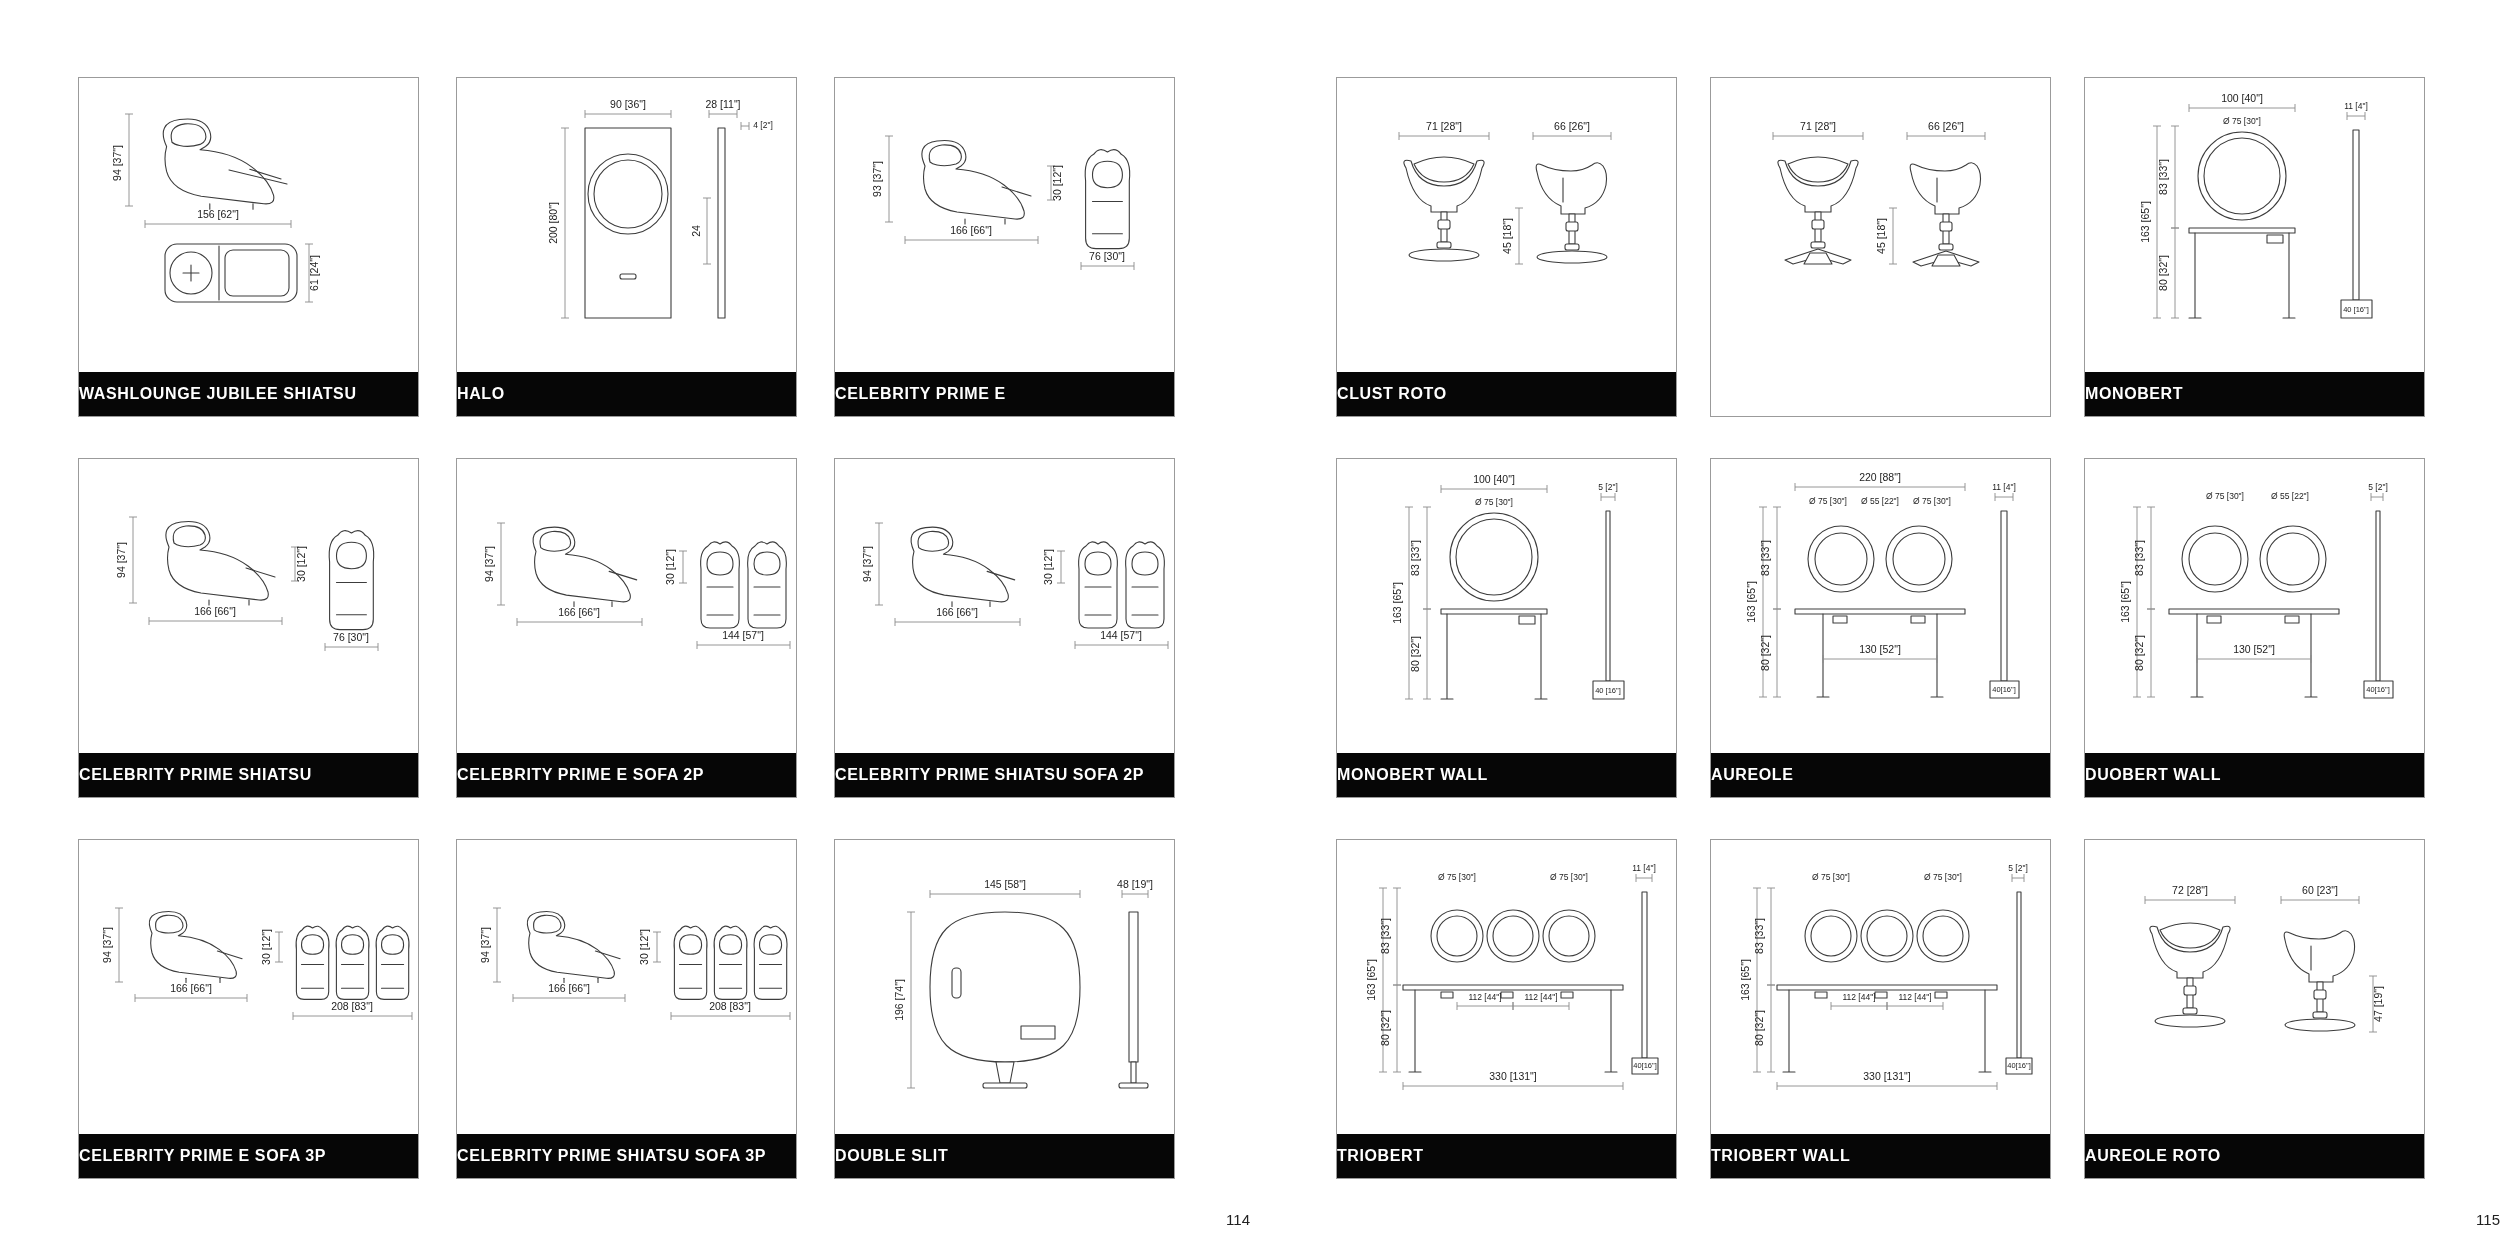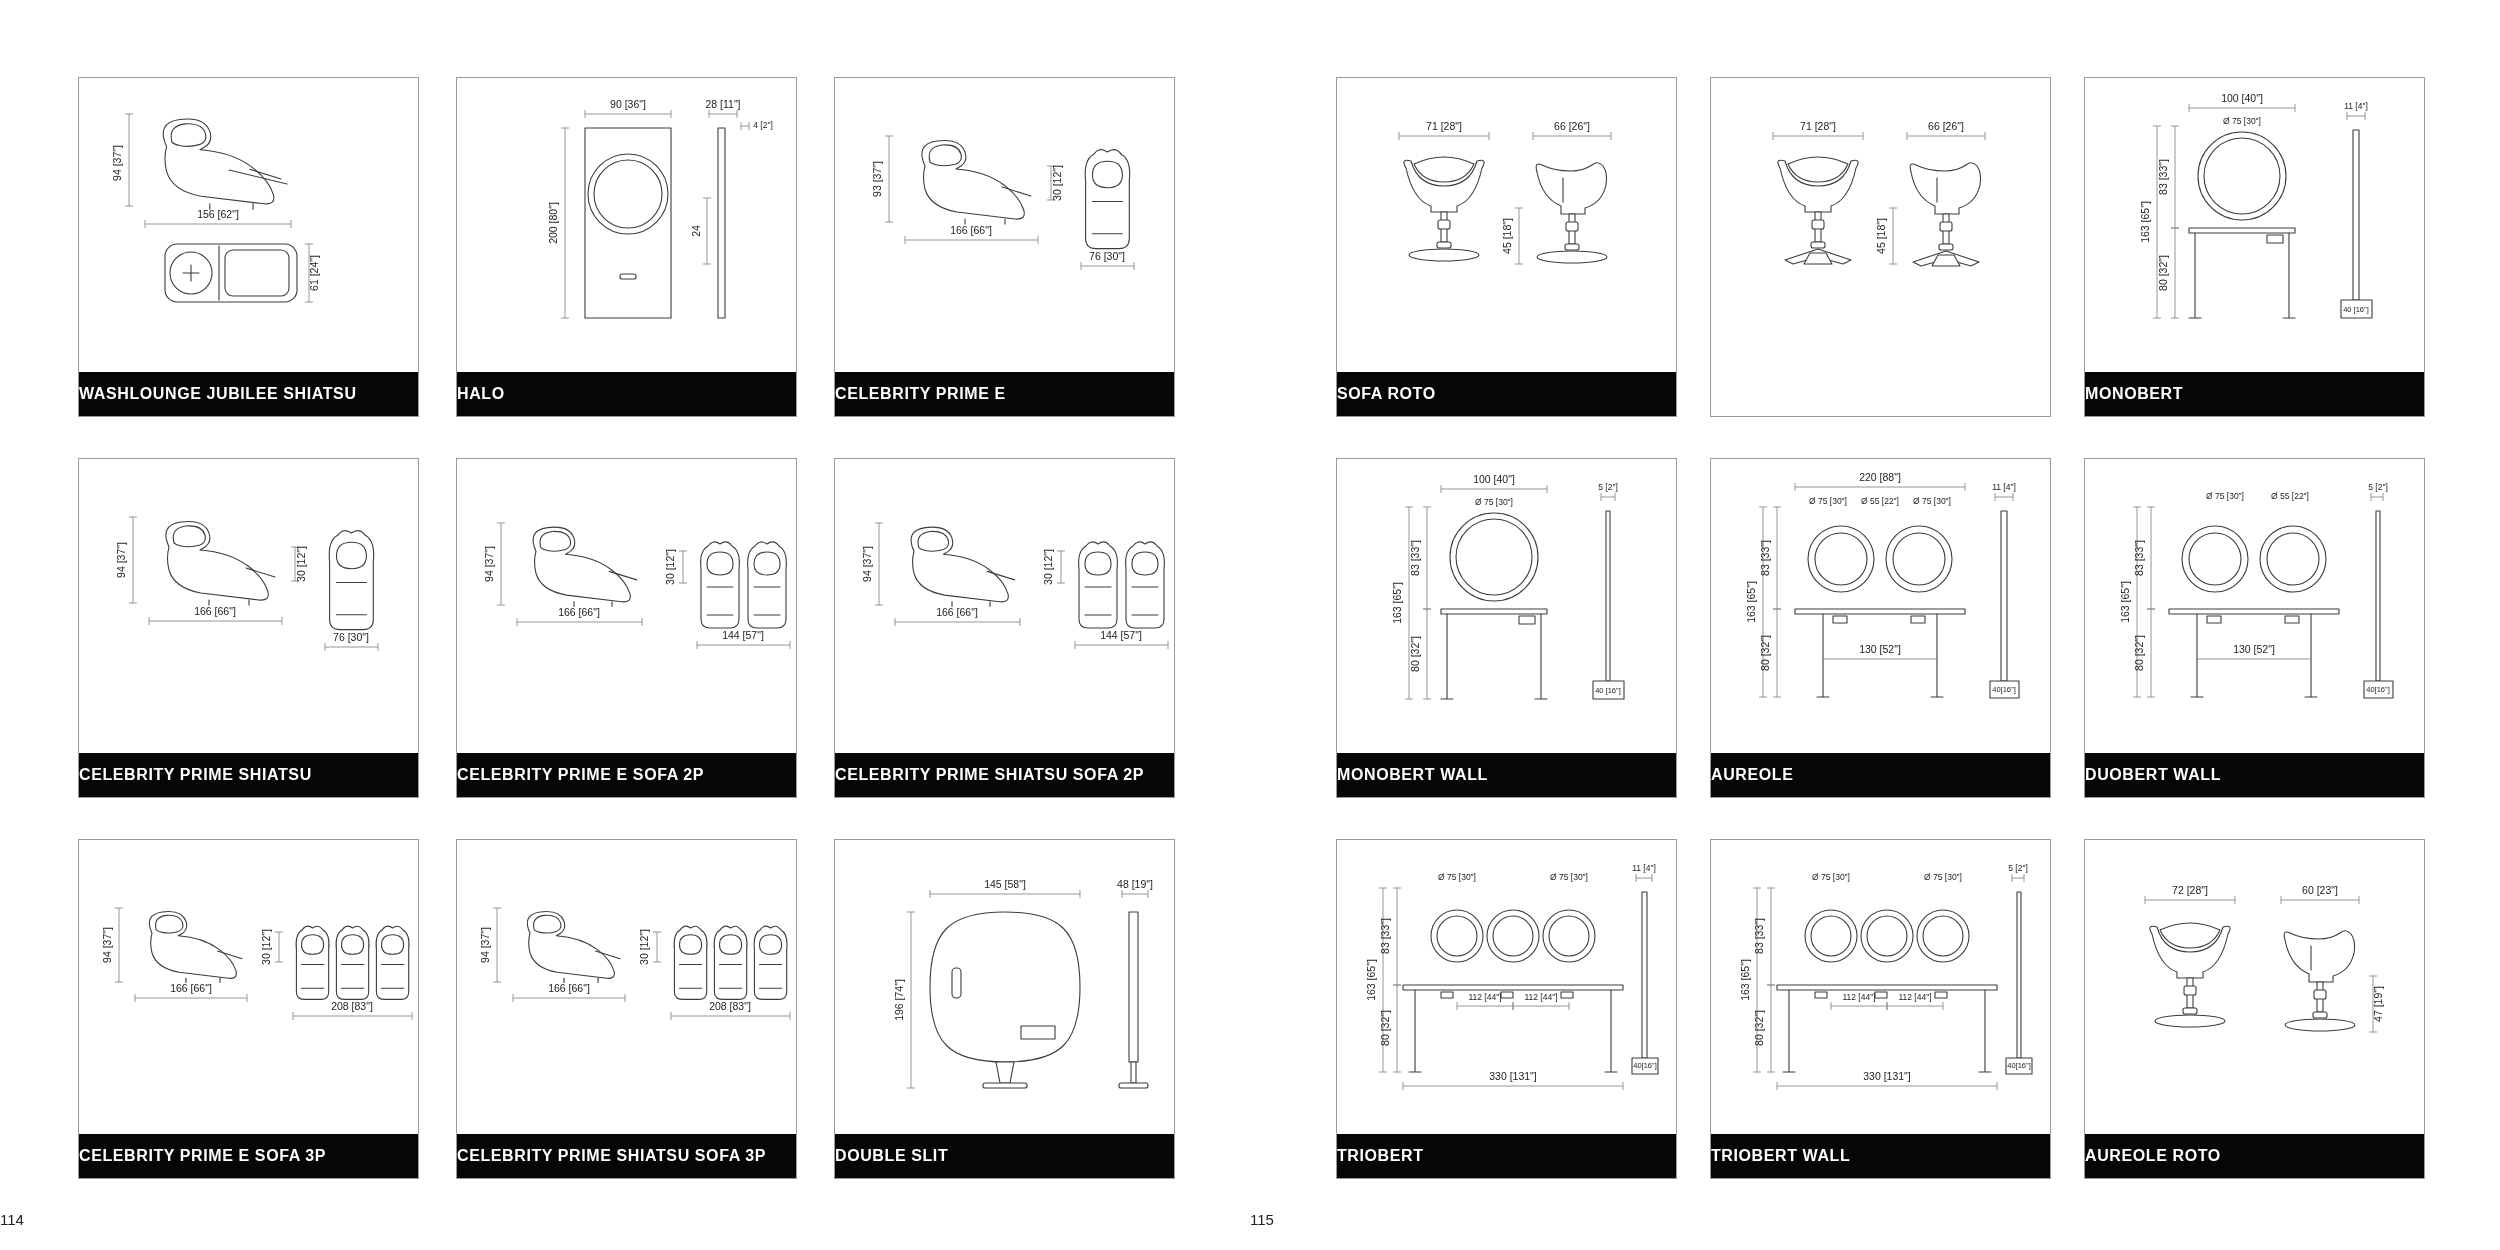--- a/index.html
+++ b/index.html
@@ -9,21 +9,21 @@
   .page-left{left:0;}
   .page-right{left:1250px;}
   .grid{position:absolute;display:grid;grid-template-columns:repeat(3,341px);grid-auto-rows:340px;}
   .grid-left{left:78px;top:77px;column-gap:37px;row-gap:41px;}
   .grid-right{left:86px;top:77px;column-gap:33px;row-gap:41px;}
   .cell{position:relative;border:1px solid #9b9b9b;background:#fff;box-sizing:border-box;}
   .cell svg.drawing{display:block;width:339px;height:294px;}
   .bar{position:absolute;left:0;right:0;bottom:0;height:44px;background:#060606;color:#fff;
        display:flex;align-items:center;justify-content:flex-start;}
   .bar span{font-weight:700;font-size:16px;letter-spacing:.6px;white-space:nowrap;}
-  .pagenum{position:absolute;bottom:22px;left:0;width:100%;text-align:left;font-size:15px;color:#222;}
+  .pagenum{position:absolute;bottom:22px;left:0;width:100%;text-align:right;font-size:15px;color:#222;}
   .fig{fill:#fff;stroke:#3c3c3c;stroke-width:1.1;stroke-linejoin:round;vector-effect:non-scaling-stroke;}
   .ln{fill:none;stroke:#3c3c3c;stroke-width:1.1;stroke-linecap:round;vector-effect:non-scaling-stroke;}
   .dl{fill:none;stroke:#8a8a8a;stroke-width:0.9;vector-effect:non-scaling-stroke;}
   text.dim{font-family:"Liberation Sans",sans-serif;font-size:10.5px;fill:#1c1c1c;text-anchor:middle;}
   text.dim.s{font-size:8.5px;}
   text.dim.xs{font-size:7.5px;}
 </style>
 </head>
 <body>
 
@@ -306,21 +306,21 @@
             <use href="#cup-side" transform="translate(196,80)"></use>
             <use href="#ped" transform="translate(228,136)"></use>
             <use href="#base-round" transform="translate(199,172)"></use>
           </g>
           <path class="dl" d="M196,54v8M196,58h78M274,54v8"></path>
           <text class="dim" x="235" y="52">66 [26"]</text>
           <path class="dl" d="M178,130h8M182,130v56M178,186h8"></path>
           <text class="dim" x="174" y="158" transform="rotate(-90 174 158)">45 [18"]</text>
         </svg>
         <div class="bar">
-          <span>SOFA ROTO</span>
+          <span>CLUST ROTO</span>
         </div>
       </div>
 
       <div class="cell">
         <svg class="drawing" viewBox="0 0 339 294">
           <g>
             <use href="#cup-front" transform="translate(62,78)"></use>
             <use href="#ped" transform="translate(100,134)"></use>
             <use href="#base-star" transform="translate(69,170)"></use>
           </g>

